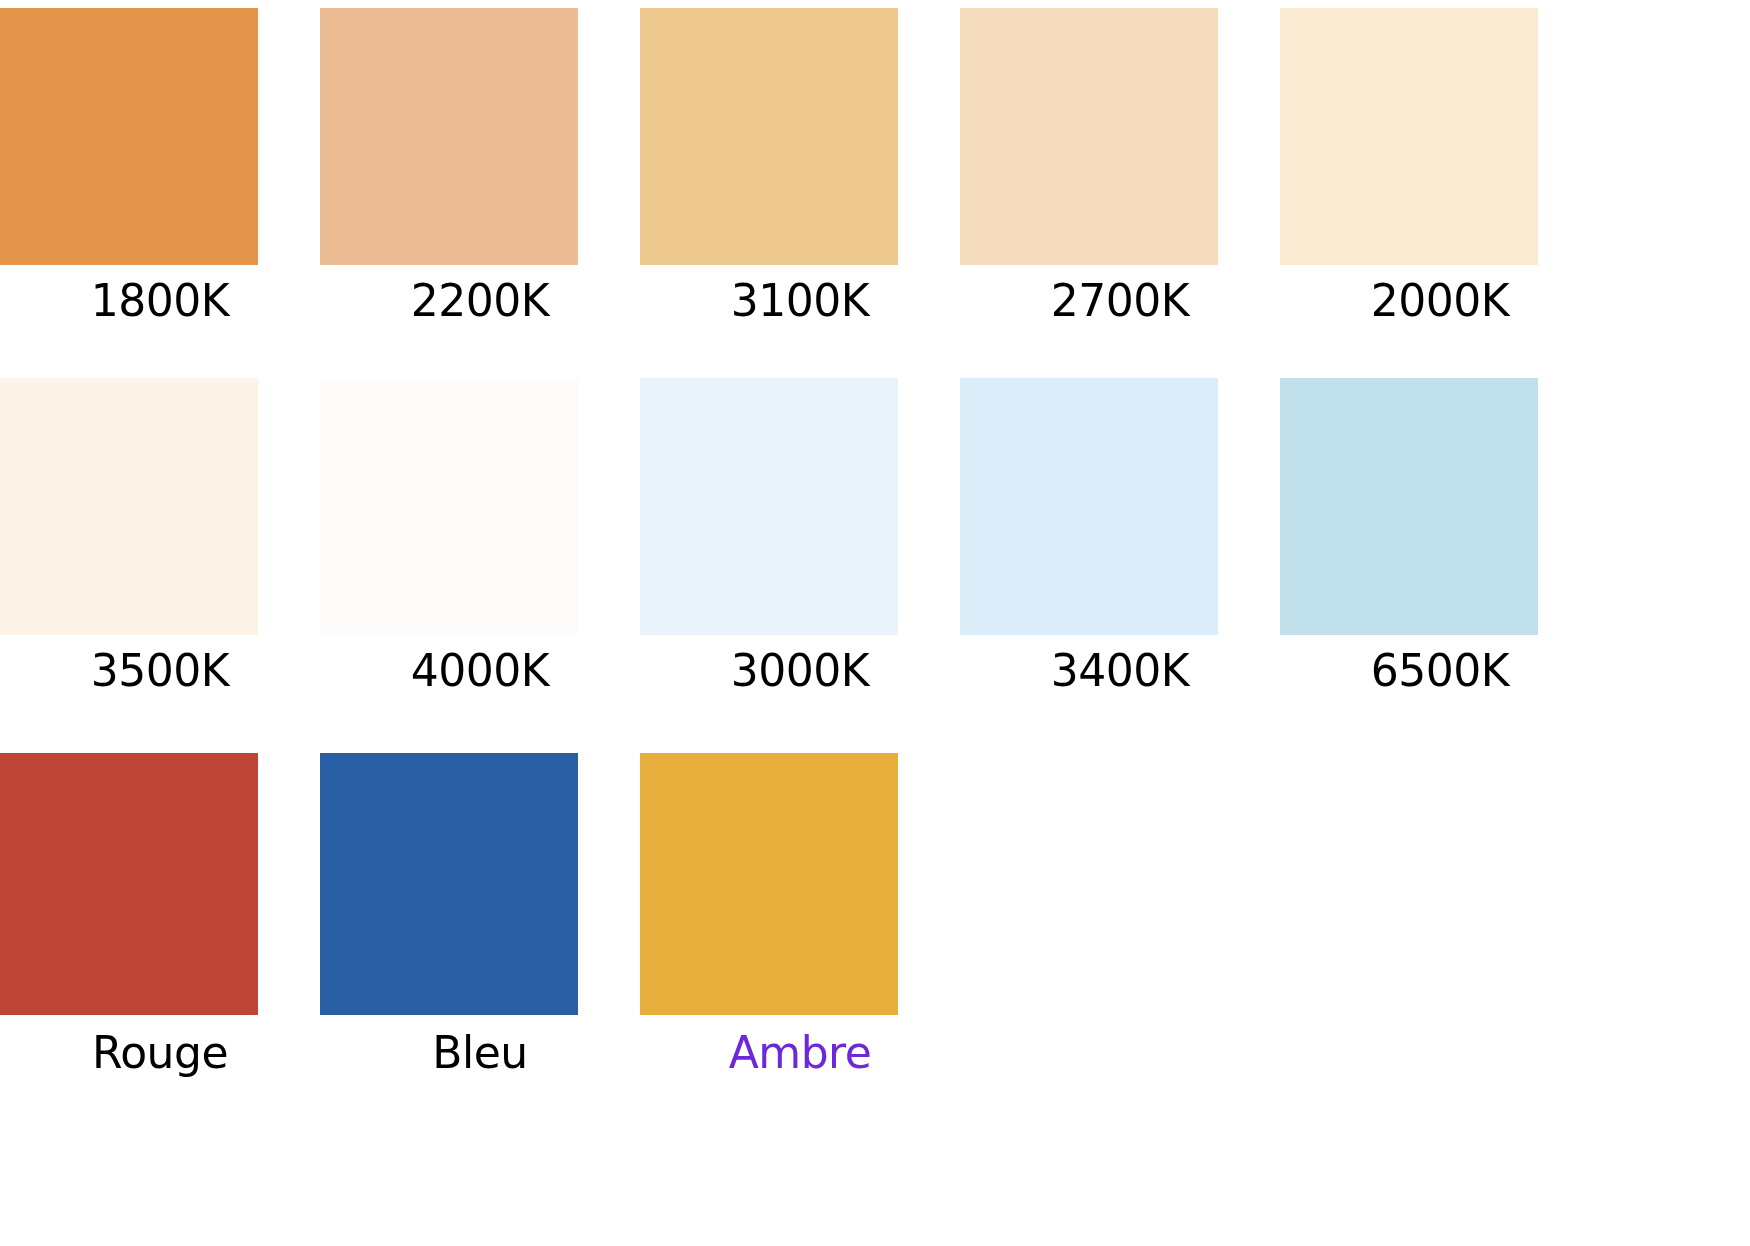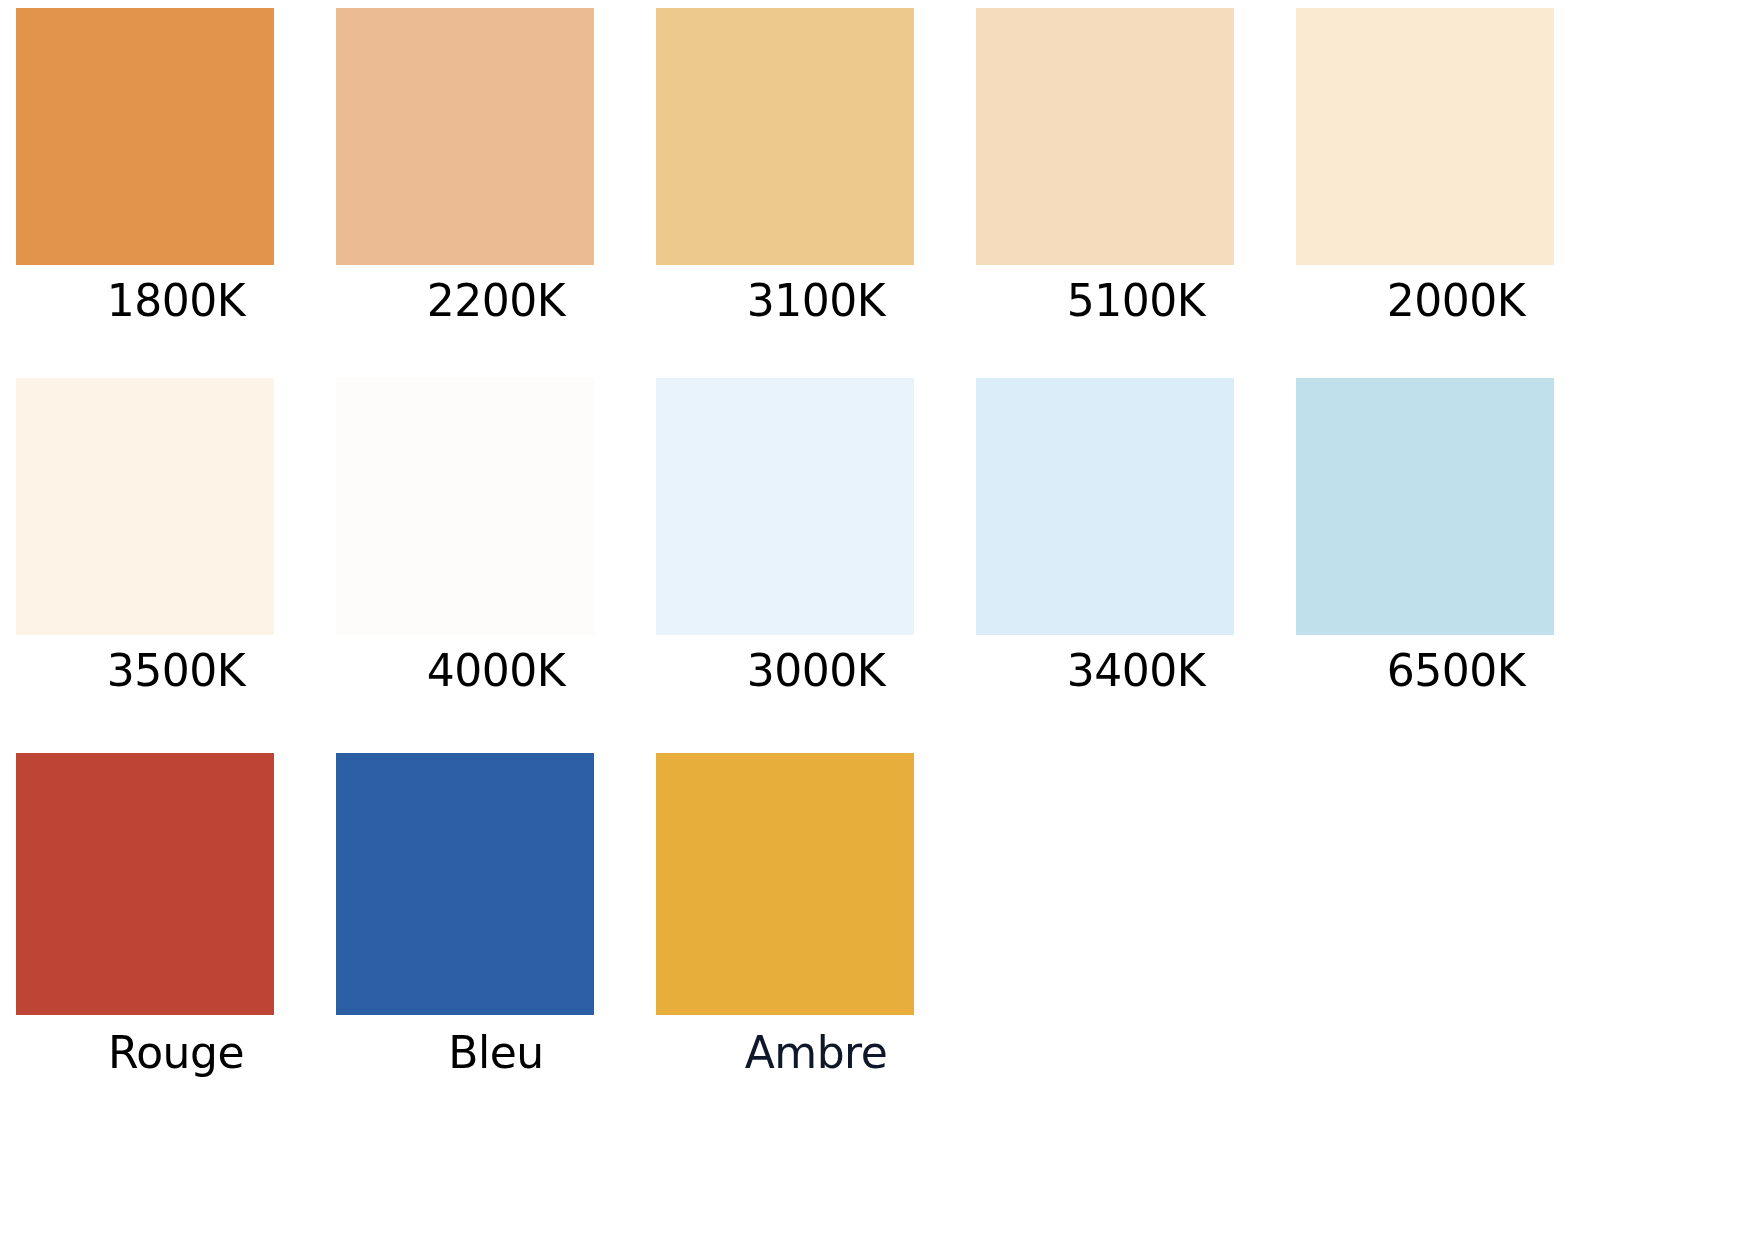--- a/index.html
+++ b/index.html
@@ -20,21 +20,20 @@
     height: 1246px;
     box-sizing: border-box;
     padding: 8px 0 0 0;
   }
 
   .swatch-row {
     display: flex;
     flex-direction: row;
     align-items: flex-start;
     justify-content: flex-start;
-    padding-left: 16px;
     box-sizing: border-box;
     width: 1750px;
   }
 
   .row-1 { height: 370px; }
   .row-2 { height: 375px; }
   .row-3 { height: 380px; }
 
   .swatch-cell {
     width: 320px;
@@ -80,21 +79,21 @@
     <div class="swatch-cell">
       <div class="swatch-chip" style="background-color: rgb(235, 187, 148);"></div>
       <div class="swatch-label" style="color: rgb(0, 0, 0);">2200K</div>
     </div>
     <div class="swatch-cell">
       <div class="swatch-chip" style="background-color: rgb(237, 201, 142);"></div>
       <div class="swatch-label" style="color: rgb(0, 0, 0);">3100K</div>
     </div>
     <div class="swatch-cell">
       <div class="swatch-chip" style="background-color: rgb(244, 220, 188);"></div>
-      <div class="swatch-label" style="color: rgb(0, 0, 0);">5100K</div>
+      <div class="swatch-label" style="color: rgb(0, 0, 0);">2700K</div>
     </div>
     <div class="swatch-cell">
       <div class="swatch-chip" style="background-color: rgb(250, 234, 209);"></div>
       <div class="swatch-label" style="color: rgb(0, 0, 0);">2000K</div>
     </div>
   </div>
 
   <div class="swatch-row row-2">
     <div class="swatch-cell">
       <div class="swatch-chip" style="background-color: rgb(253, 243, 230);"></div>
@@ -122,18 +121,18 @@
     <div class="swatch-cell">
       <div class="swatch-chip" style="background-color: rgb(190, 69, 53);"></div>
       <div class="swatch-label" style="color: rgb(0, 0, 0);">Rouge</div>
     </div>
     <div class="swatch-cell">
       <div class="swatch-chip" style="background-color: rgb(42, 95, 165);"></div>
       <div class="swatch-label" style="color: rgb(0, 0, 0);">Bleu</div>
     </div>
     <div class="swatch-cell">
       <div class="swatch-chip" style="background-color: rgb(231, 174, 60);"></div>
-      <div class="swatch-label" style="color: #0f172a;">Ambre</div>
+      <div class="swatch-label" style="color: #6d28d9;">Ambre</div>
     </div>
     <div class="swatch-cell"></div>
   </div>
 
 </div>
 
 </body></html>

